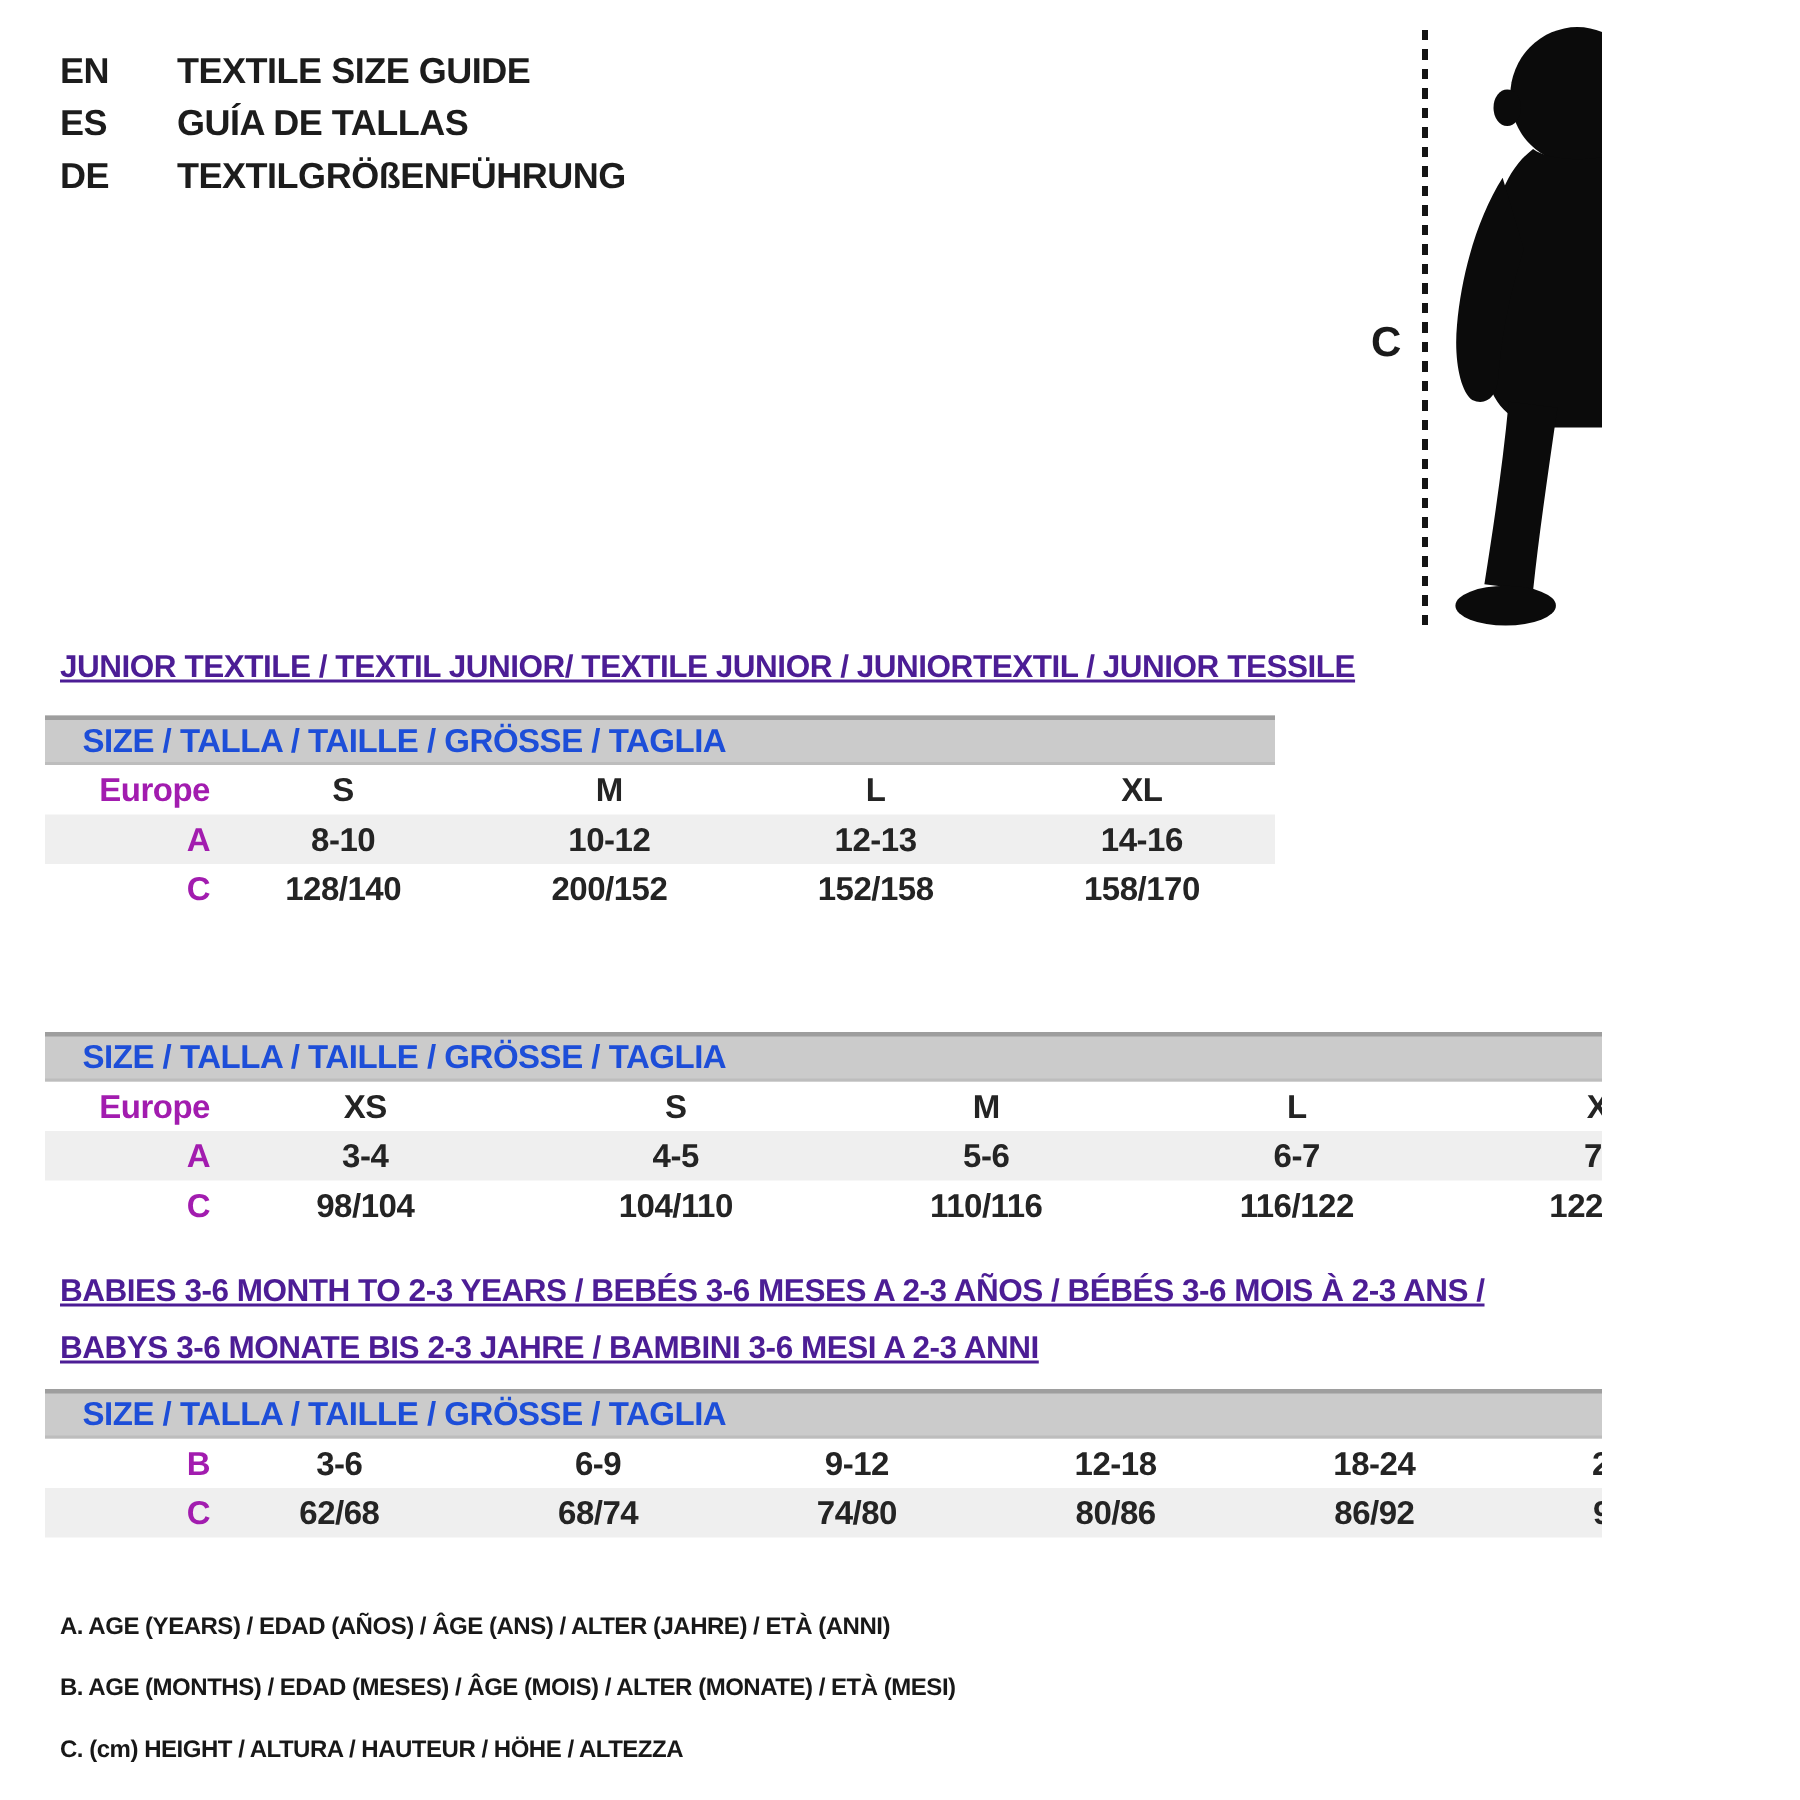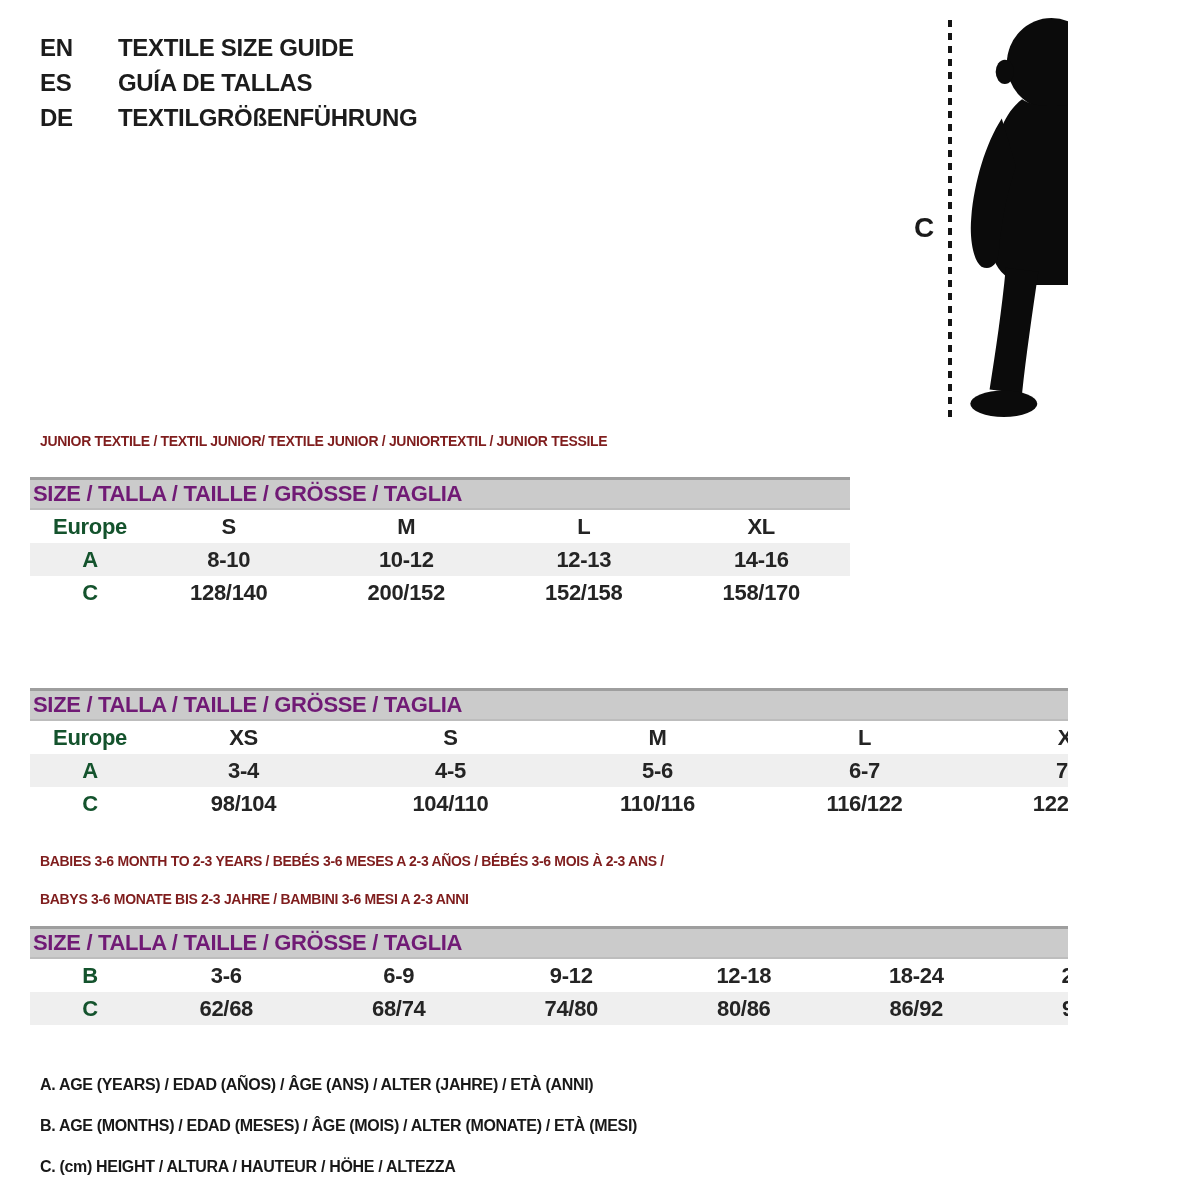--- a/index.html
+++ b/index.html
@@ -30,44 +30,44 @@
   }
   .height-label {
     position:absolute; left:14px; top:212px;
     font-size:28px; color:#1a1a1a;
   }
   .baby-svg { position:absolute; left:62px; top:14px; width:180px; height:406px; }
 
   
   .section-heading {
     position:absolute; left:40px;
-    font-size:14px; white-space:nowrap; color:#7f1d1d;
+    font-size:21px; white-space:nowrap; color:#4c1d95;text-decoration:underline;
   }
   .sub-a { font-size:0.62em; vertical-align:-0.12em; }
   .heading-2line { line-height:38px; }
 
   
   .size-table { position:absolute; left:30px; }
   .w-junior { width:820px; }
   .w-wide   { width:1145px; }
   .thead-bar {
     height:33px; line-height:28px;
     background:#cbcbcb;
     border-top:3px solid #9e9e9e;
     border-bottom:2px solid #bdbdbd;
-    padding-left:3px;
-    font-size:22px; color:#701a75;
+    padding-left:25px;
+    font-size:22px; color:#1d4ed8;
     white-space:nowrap;
   }
   .trow { display:grid; align-items:center; height:33px; font-size:22px; }
   .cols-4 { grid-template-columns:110px repeat(4,1fr); }
   .cols-5 { grid-template-columns:110px repeat(5,1fr); }
   .cols-6 { grid-template-columns:110px repeat(6,1fr); }
   .trow.alt { background:#efefef; }
-  .tlabel { padding-left:10px; text-align:center; color:#14532d; }
+  .tlabel { padding-left:10px; text-align:right; color:#a21caf; }
   .tcell { text-align:center; color:#242424; }
 
   
   .legend { position:absolute; left:40px; top:1064px; }
   .legend-line { height:41px; line-height:41px; font-size:16px; white-space:nowrap; color:#181818; }
 </style>
 </head>
 <body>
 
 <div class="page">

